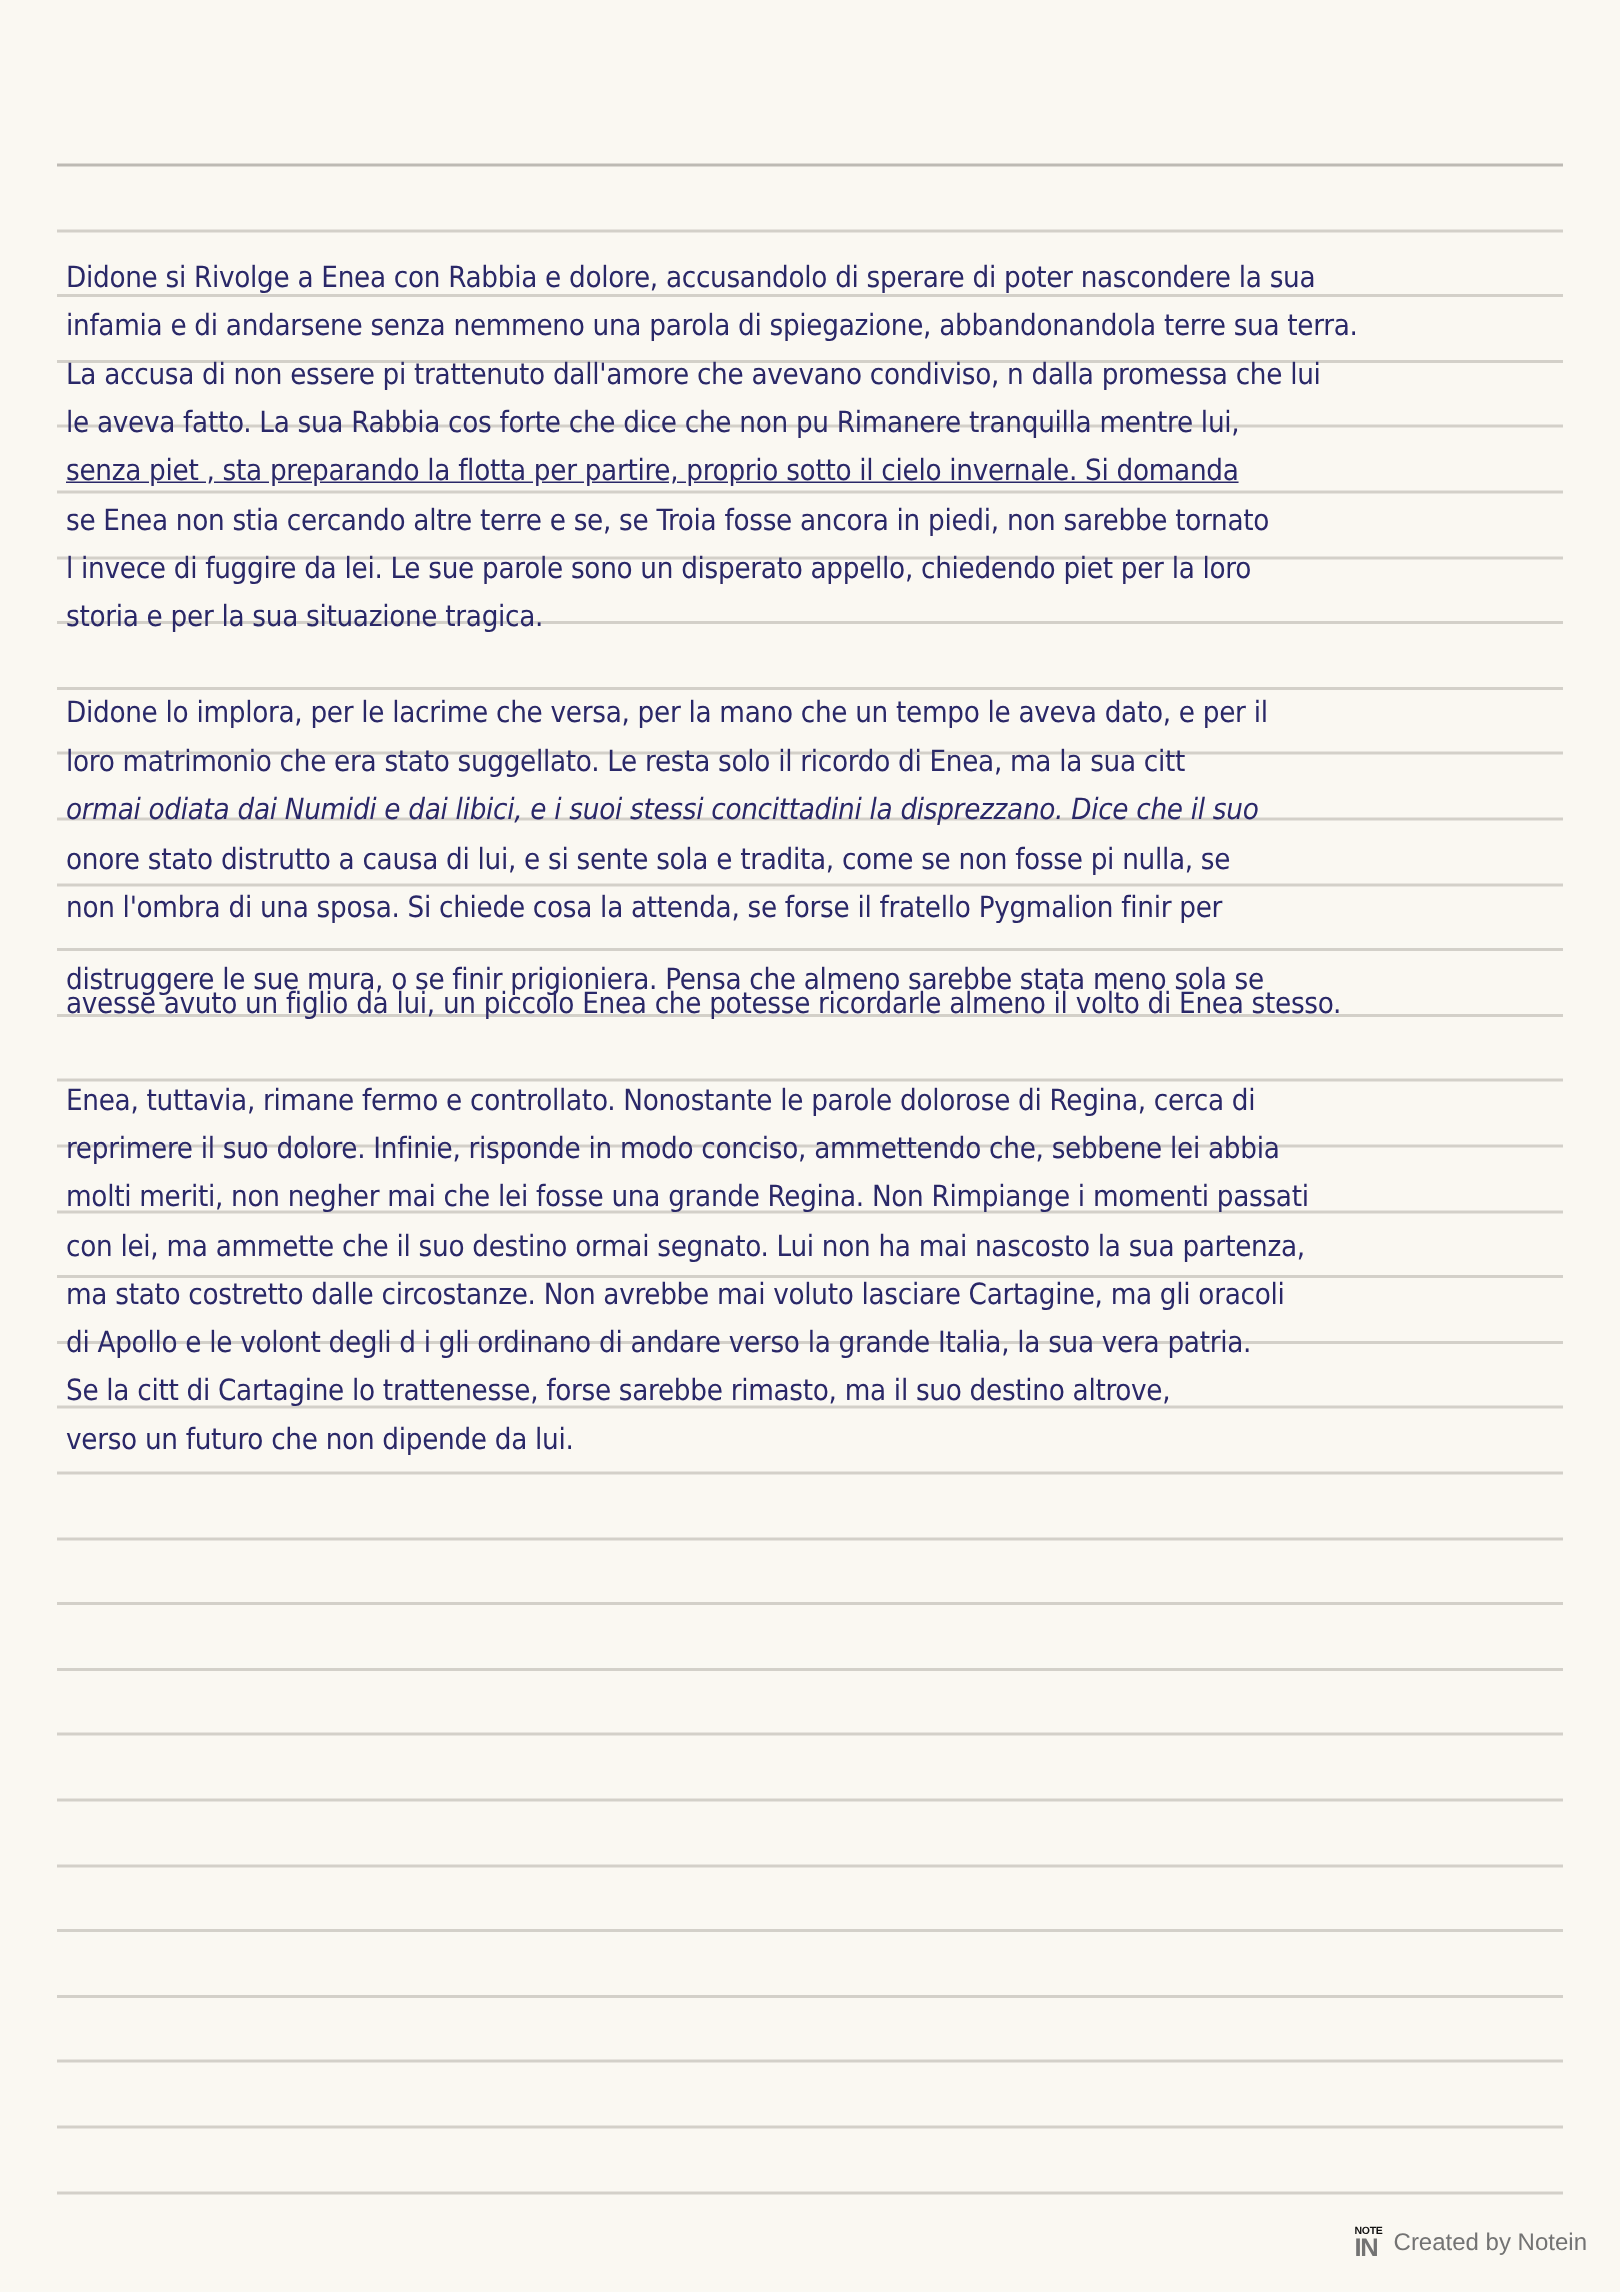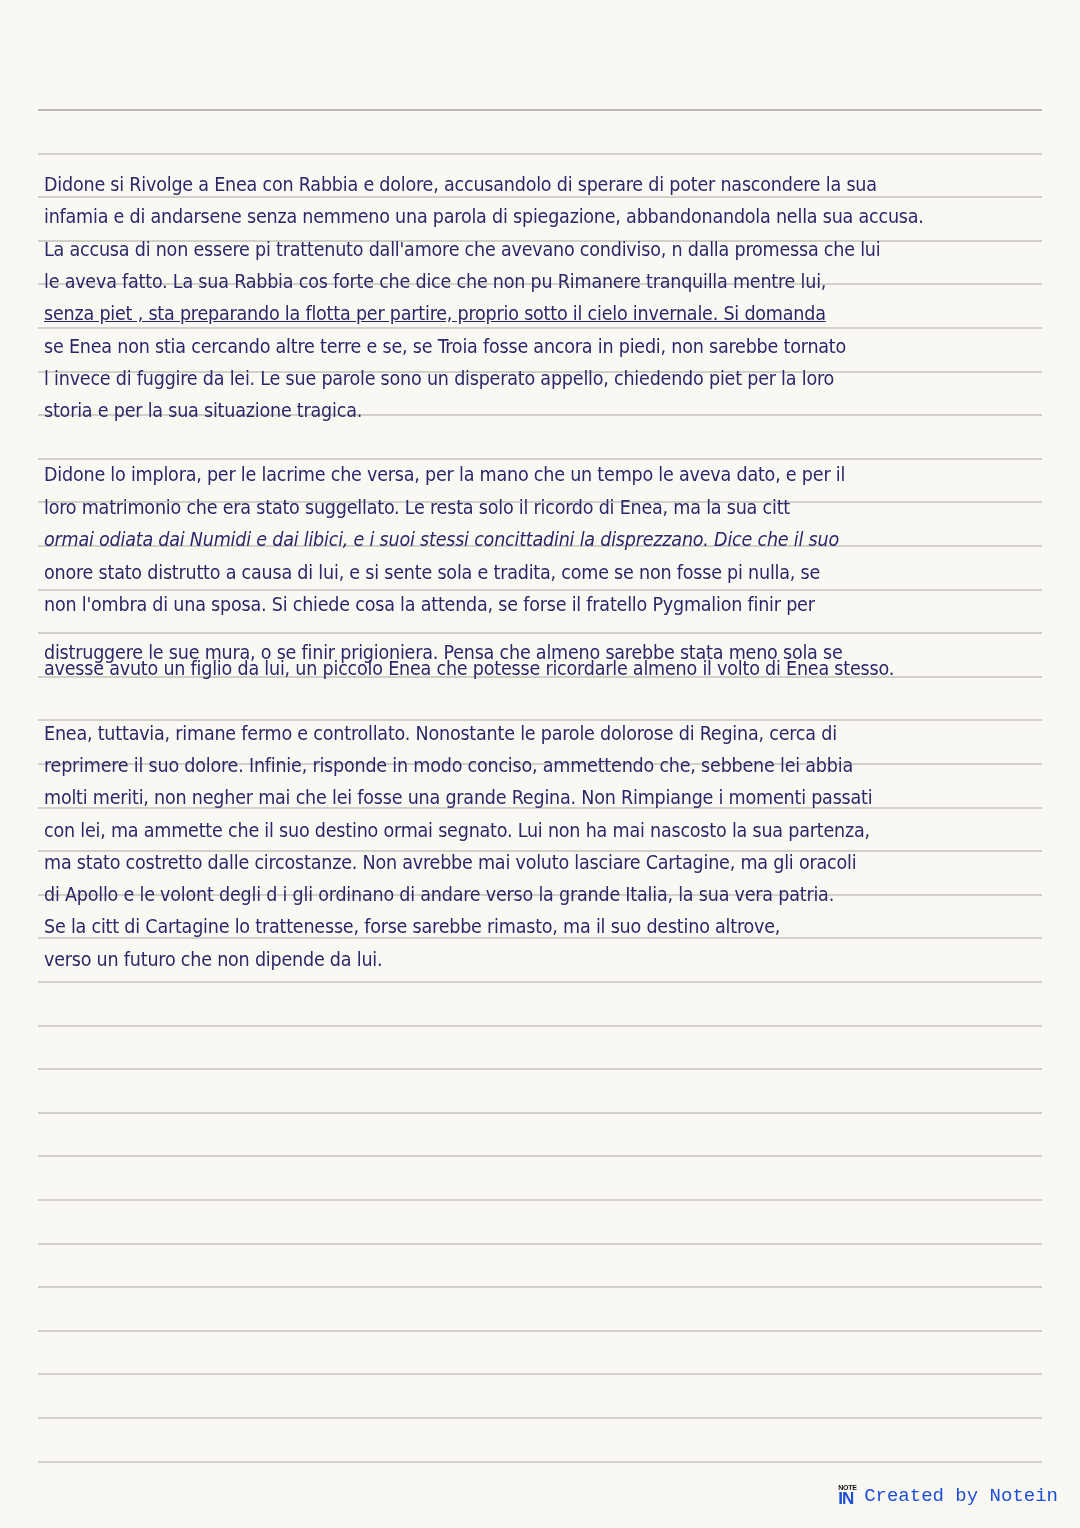--- a/index.html
+++ b/index.html
@@ -78,27 +78,27 @@
       letter-spacing: -0.2px;
     }
     .logo-in {
       position: absolute;
       top: 6px;
       left: 0;
       font-family: "Liberation Sans", sans-serif;
       font-weight: bold;
       font-size: 17px;
       line-height: 17px;
-      color: #1d4ed8;
+      color: #737373;
       letter-spacing: -1px;
     }
     .footer-text {
-      font-family: Liberation Mono, monospace;
-      font-size: 19px;
-      color: #1d4ed8;
+      font-family: Liberation Sans, sans-serif;
+      font-size: 16px;
+      color: #737373;
     }
   </style>
 </head>
 <body>
 
 <div class="page">
   <div class="ruled-lines" id="ruled-lines">
       <div class="rule first" style="top: 109px; left: 38px; width: 1004px;"></div>
       <div class="rule" style="top: 153px; left: 38px; width: 1004px;"></div>
       <div class="rule" style="top: 196px; left: 38px; width: 1004px;"></div>
@@ -129,21 +129,21 @@
       <div class="rule" style="top: 1286px; left: 38px; width: 1004px;"></div>
       <div class="rule" style="top: 1330px; left: 38px; width: 1004px;"></div>
       <div class="rule" style="top: 1373px; left: 38px; width: 1004px;"></div>
       <div class="rule" style="top: 1417px; left: 38px; width: 1004px;"></div>
       <div class="rule" style="top: 1461px; left: 38px; width: 1004px;"></div>
     </div>
 
   <div class="text-block">
 
     <div class="text-line" style="top:172px;">Didone si Rivolge a Enea con Rabbia e dolore, accusandolo di sperare di poter nascondere la sua</div>
-    <div class="text-line" style="top:204px;">infamia e di andarsene senza nemmeno una parola di spiegazione, abbandonandola nella sua accusa.</div>
+    <div class="text-line" style="top:204px;">infamia e di andarsene senza nemmeno una parola di spiegazione, abbandonandola terre sua terra.</div>
     <div class="text-line" style="top:237px;">La accusa di non essere pi   trattenuto dall'amore che avevano condiviso, n   dalla promessa che lui</div>
     <div class="text-line" style="top:269px;">le aveva fatto. La sua Rabbia    cos  forte che dice che non pu   Rimanere tranquilla mentre lui,</div>
     <div class="text-line" style="top:301px;text-decoration:underline;">senza piet  , sta preparando la flotta per partire, proprio sotto il cielo invernale. Si domanda</div>
     <div class="text-line" style="top:334px;">se Enea non stia cercando altre terre e se, se Troia fosse ancora in piedi, non sarebbe tornato</div>
     <div class="text-line" style="top:366px;">l   invece di fuggire da lei. Le sue parole sono un disperato appello, chiedendo piet   per la loro</div>
     <div class="text-line" style="top:398px;">storia e per la sua situazione tragica.</div>
 
     <div class="text-line" style="top:462px;">Didone lo implora, per le lacrime che versa, per la mano che un tempo le aveva dato, e per il</div>
     <div class="text-line" style="top:495px;">loro matrimonio che era stato suggellato. Le resta solo il ricordo di Enea, ma la sua citt</div>
     <div class="text-line" style="top:527px;font-style:italic;">ormai odiata dai Numidi e dai libici, e i suoi stessi concittadini la disprezzano. Dice che il suo</div>

